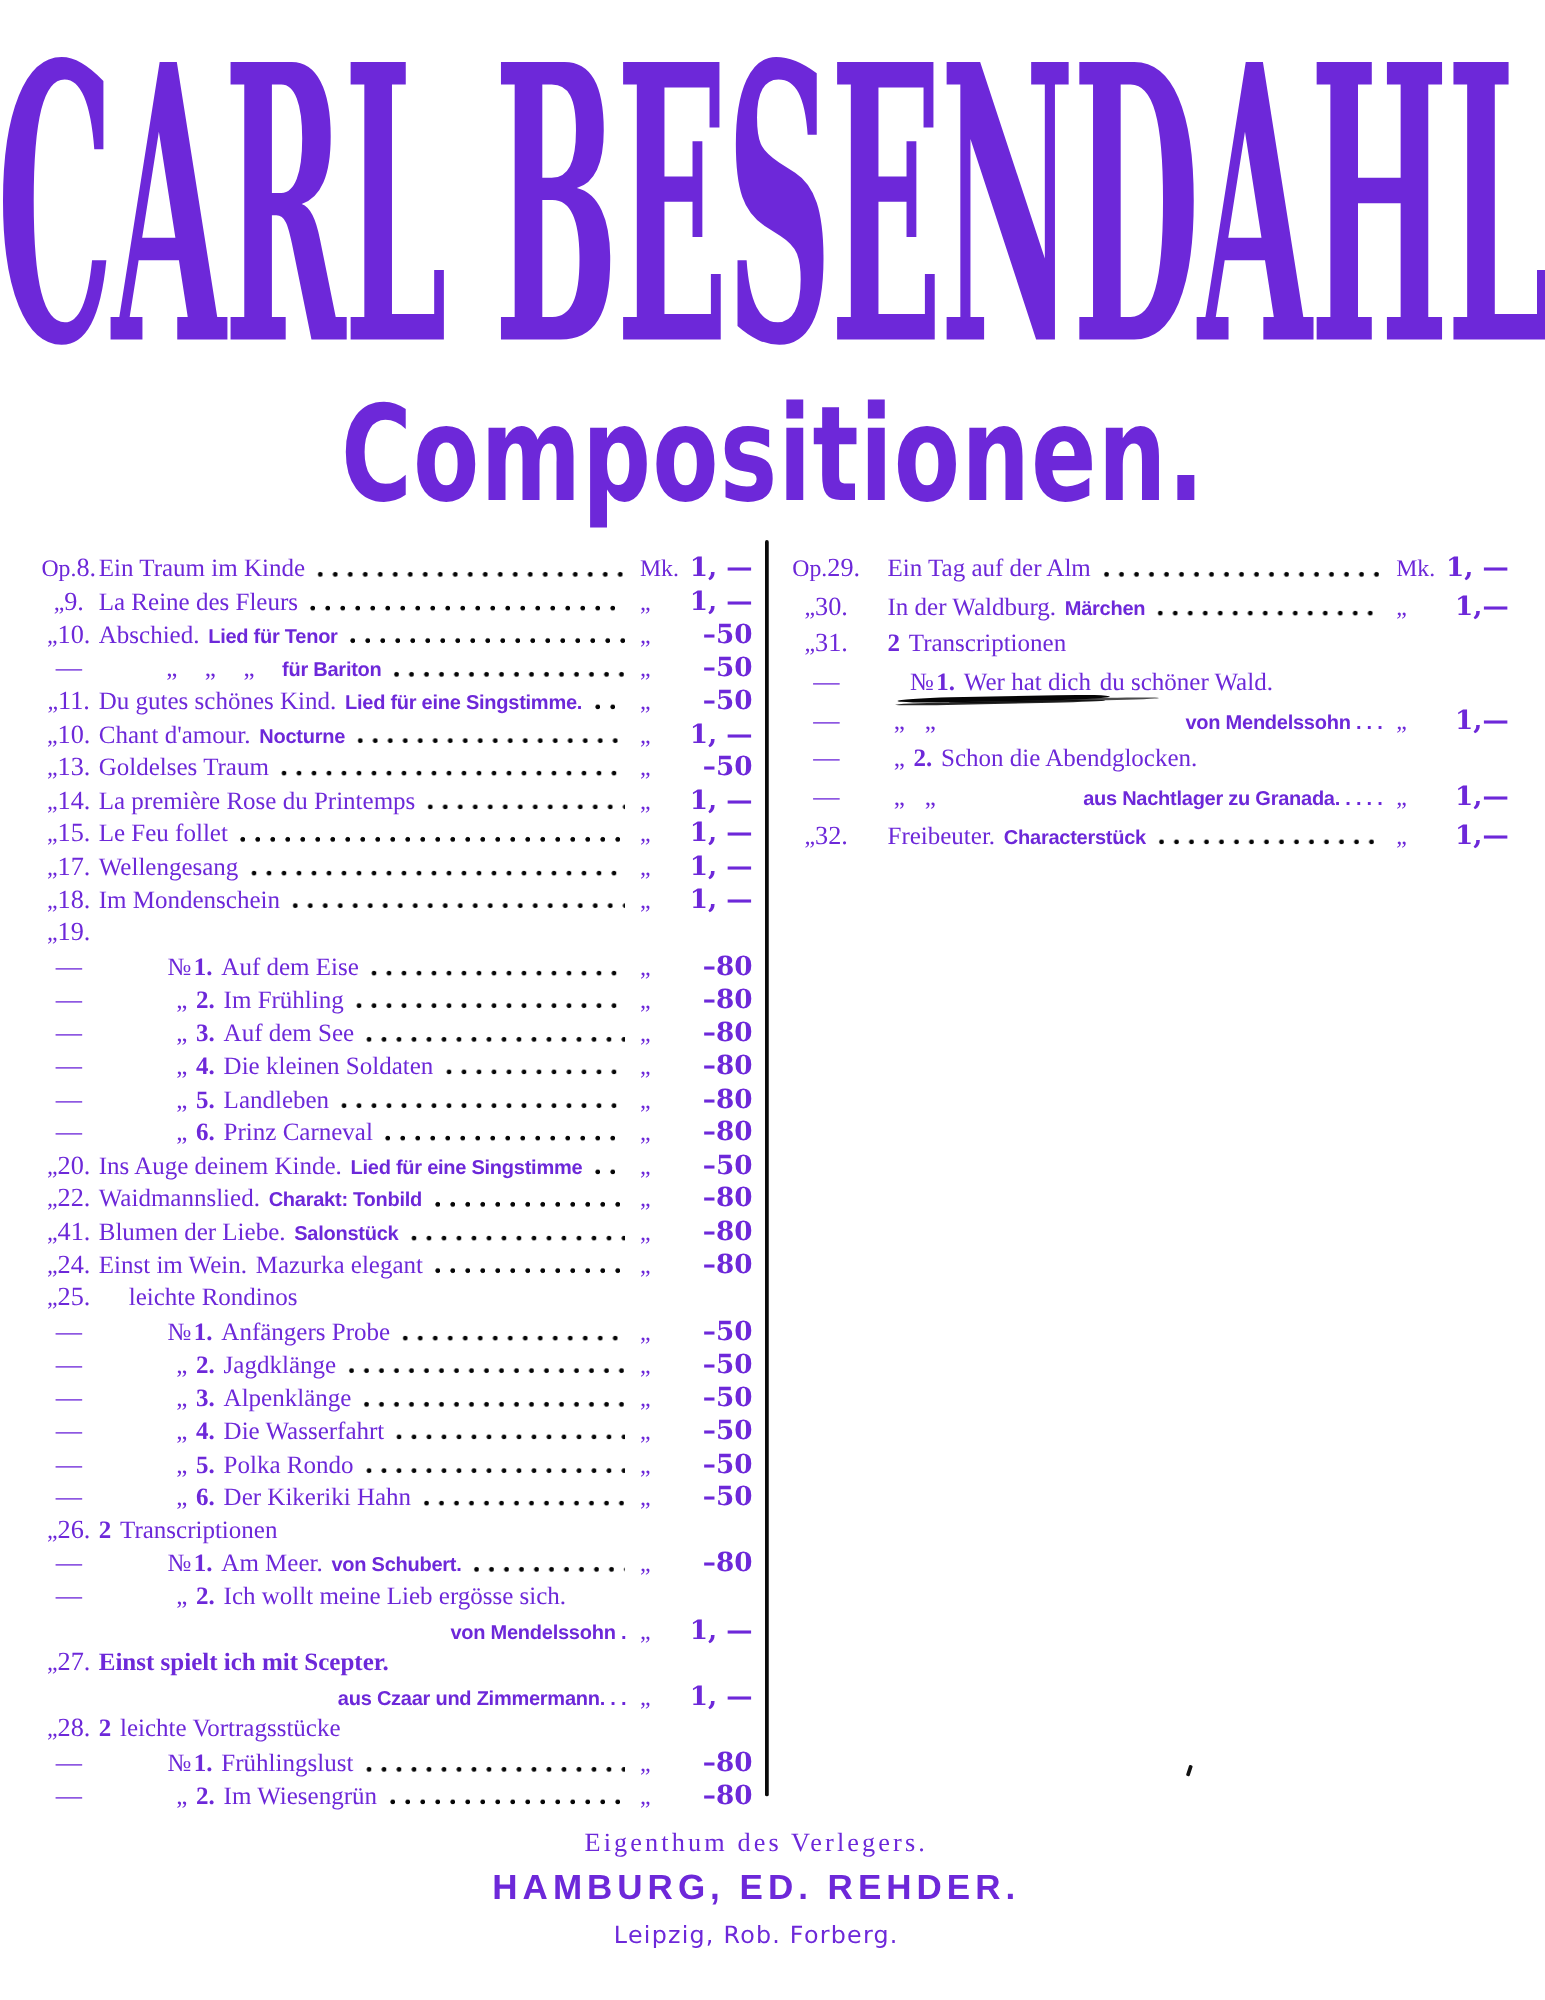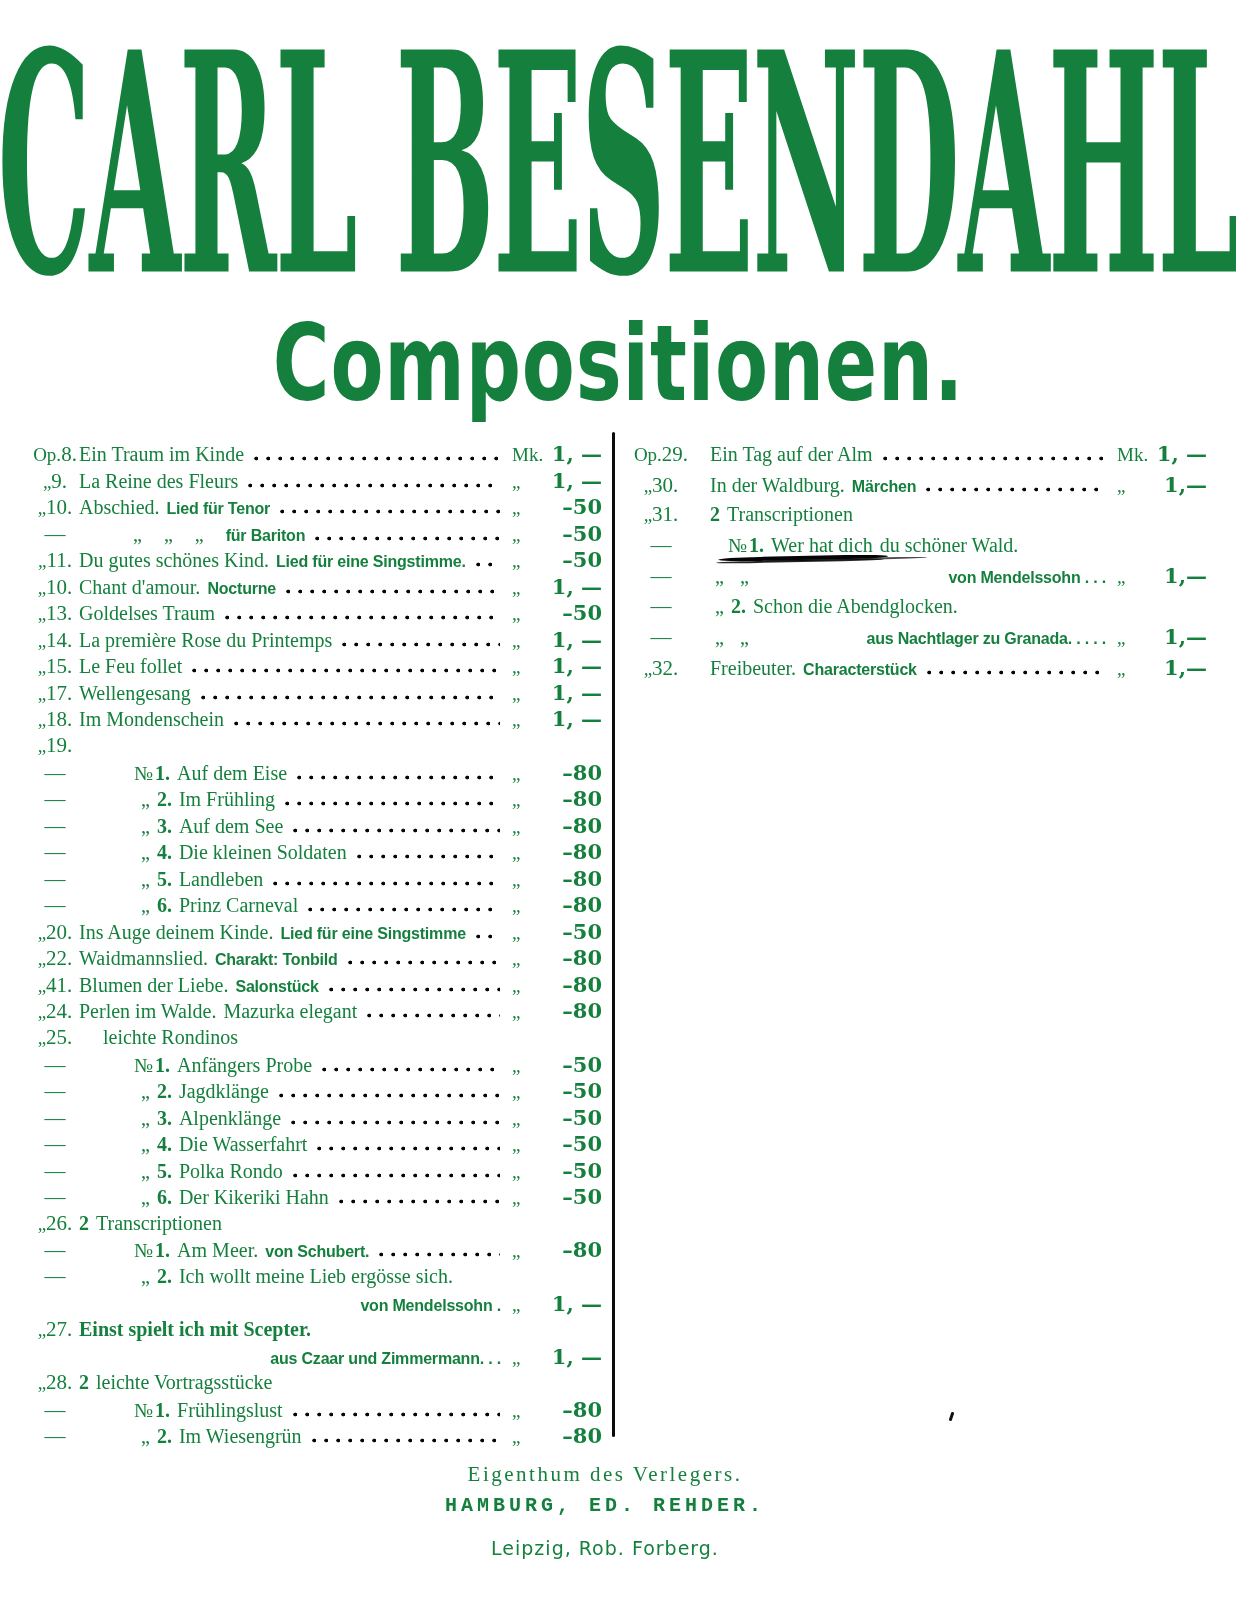--- a/index.html
+++ b/index.html
@@ -1,16 +1,16 @@
 <!DOCTYPE html>
 <html><head>
 <meta charset="utf-8">
 <style>
   html,body{margin:0;padding:0;background:#888;}
-  .page{position:relative;width:1236px;height:1600px;margin:0 auto;background:#ffffff;color:#15803d;overflow:hidden;
+  .page{position:relative;width:1236px;height:1600px;margin:0 auto;background:#ffffff;color:#6d28d9;overflow:hidden;
         font-family:"Liberation Serif",serif;}
 
   
   .title-wrap{position:absolute;top:70px;left:0;width:100%;display:flex;justify-content:center;}
   .main-title{font-family:"DejaVu Serif",serif;font-weight:700;font-size:210px;line-height:1;white-space:nowrap;
               letter-spacing:-3px;transform:scale(0.56,1.45) translateY(-39px);transform-origin:center top;}
   .subtitle-wrap{position:absolute;top:316px;left:0;width:100%;display:flex;justify-content:center;}
   .subtitle{font-family:"DejaVu Sans",sans-serif;font-weight:700;font-size:92px;line-height:1;white-space:nowrap;
             transform:scale(0.84,1.15) translateY(-4px);transform-origin:center top;letter-spacing:1px;}
 
@@ -47,21 +47,21 @@
 
   
   .strike{position:relative;display:inline-flex;align-items:baseline;}
   .strike::after{content:"";position:absolute;left:-10px;right:-8px;bottom:-3px;height:4px;background:#050505;
                  transform:rotate(-1.2deg);border-radius:50%/100%;
                  box-shadow:-3px 3px 0 -1px rgba(0,0,0,.85), 40px 2px 0 -1px rgba(0,0,0,.7);}
 
   
   .footer-line{position:absolute;left:0;right:26px;text-align:center;}
   .ownership{top:1462px;font-family:"Liberation Serif",serif;font-size:21px;letter-spacing:2.5px;}
-  .publisher{top:1494px;font-family:Liberation Mono, monospace;font-weight:700;font-size:20px;letter-spacing:4px;}
+  .publisher{top:1494px;font-family:Liberation Sans, sans-serif;font-weight:700;font-size:28px;letter-spacing:4px;}
   .co-publisher{top:1537px;font-family:"DejaVu Sans",sans-serif;font-size:19px;letter-spacing:1px;}
 
   .stray{position:absolute;left:950px;top:1412px;width:3px;height:9px;background:#111;transform:rotate(18deg);border-radius:1px;}
 </style>
 </head>
 <body>
 
 <div class="page">
 
   <div class="title-wrap">
@@ -340,21 +340,21 @@
           <span class="cur">„</span>
           <span class="price">–80</span>
         </span>
       </div>
       <div class="row">
         <span class="op">
           <span class="mark">„</span>
           <span class="num">24.</span>
         </span>
         <span class="body">
-          <span class="seg serif">Perlen im Walde.</span>
+          <span class="seg serif">Einst im Wein.</span>
           <span class="seg serif">Mazurka elegant</span>
           <span class="lead"></span>
           <span class="cur">„</span>
           <span class="price">–80</span>
         </span>
       </div>
       <div class="row">
         <span class="op">
           <span class="mark">„</span>
           <span class="num">25.</span>

